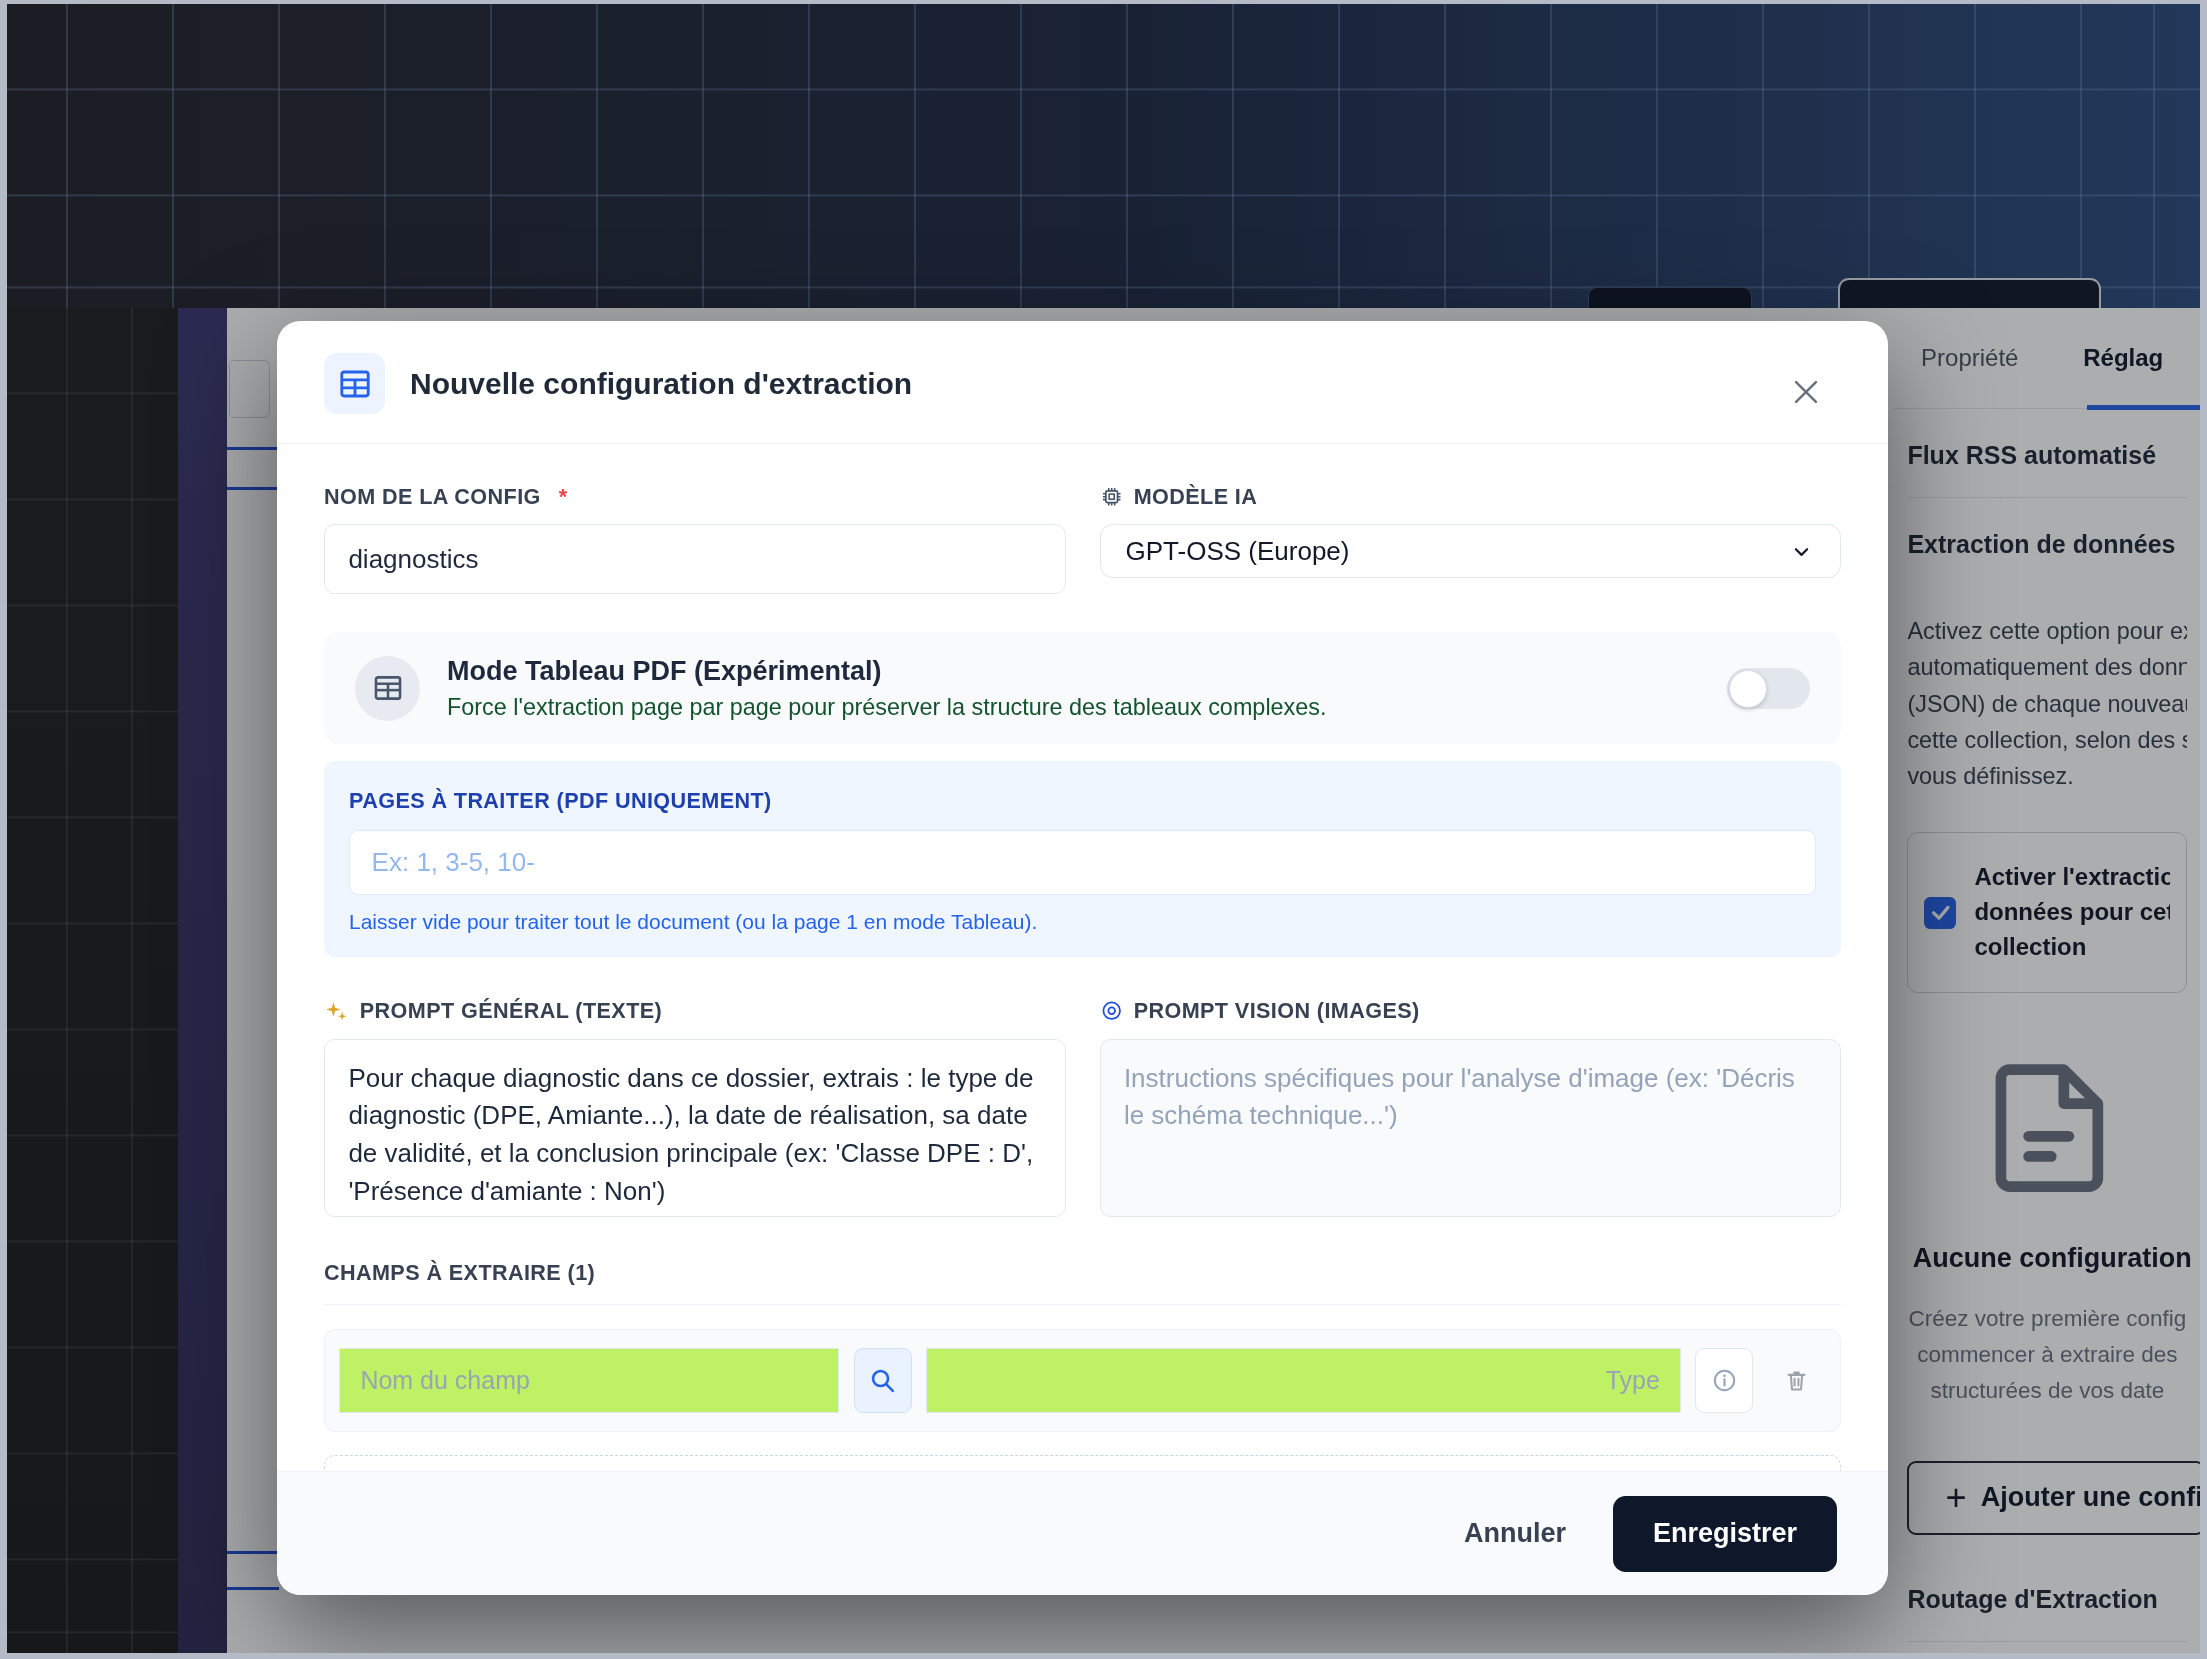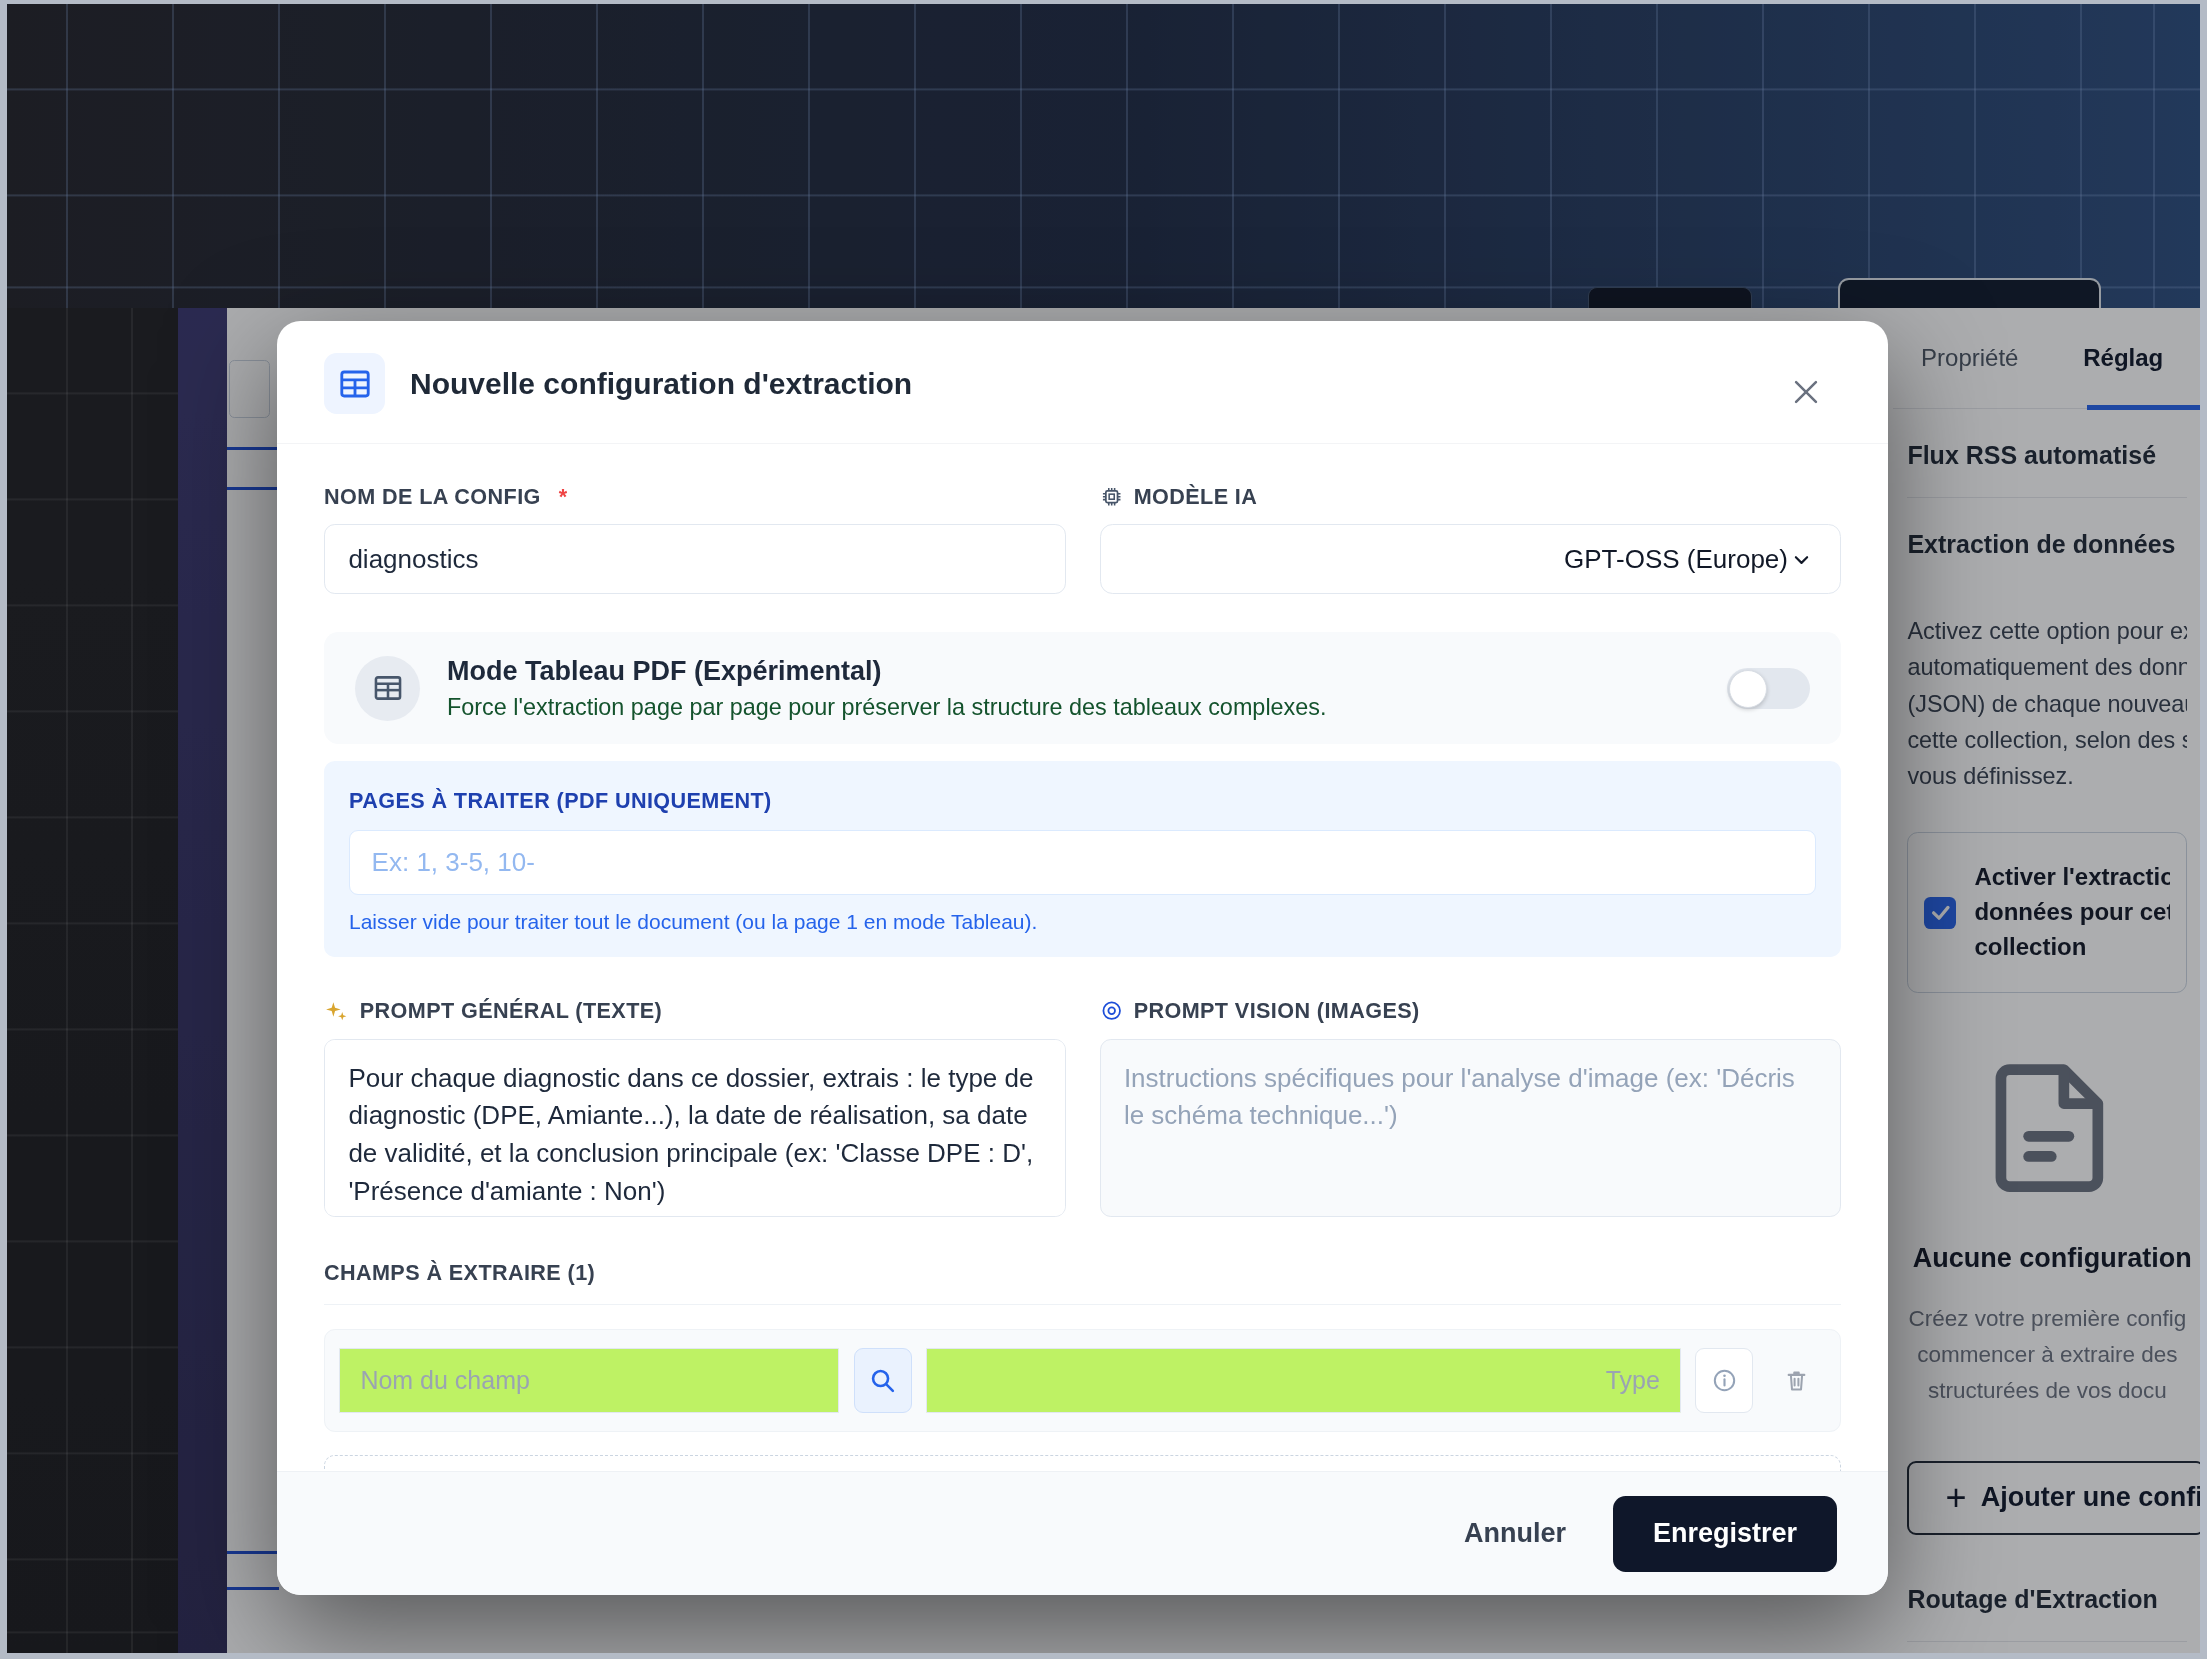--- a/index.html
+++ b/index.html
@@ -62,22 +62,22 @@
   .m-header { display:flex; align-items:center; gap:25px; padding:32px 47px 29px; border-bottom:0.9px solid #f3f4f6; }
   .hdr-iconbox { width:61px; height:61px; background:#eef4ff; border-radius:12.6px; display:flex; align-items:center; justify-content:center; flex:none; }
   .m-title { font-size:30px; font-weight:600; color:#1f2937; }
   .m-close { position:absolute; right:58px; top:47px; background:none; border:none; cursor:pointer; padding:7.2px; }
   .m-body { padding:40px 47px 0; }
   .grid2 { display:grid; grid-template-columns:1fr 1fr; column-gap:34px; }
   .f-label { font-size:21.6px; font-weight:700; color:#374151; letter-spacing:0.4px; display:flex; align-items:center; gap:10.8px; }
   .req { color:#ef4444; margin-left:7.2px; }
   .text-input { margin-top:14.4px; width:100%; height:70px; border:1.8px solid #e2e8f0; border-radius:10.8px; padding:0 23.4px;
     font-size:26px; color:#1e293b; font-family:inherit; background:#fff; outline:none; }
-  .select { margin-top:14.4px; width:100%; height:70px; border:1.8px solid #e2e8f0; border-radius:12.6px; padding:0 25px;
-    font-size:26px; color:#111827; display:flex; align-items:center; justify-content:flex-end; cursor:pointer; background:#fff; }
+  .select { margin-top:14.4px; width:100%; height:54px; border:1.8px solid #e2e8f0; border-radius:12.6px; padding:0 25px;
+    font-size:26px; color:#111827; display:flex; align-items:center; justify-content:space-between; cursor:pointer; background:#fff; }
   .mode-card { margin-top:38px; background:#f8fafc; border-radius:14.4px; padding:23.4px 31px; display:flex; align-items:center; gap:27px; }
   .mode-circ { width:65px; height:65px; border-radius:50%; background:#e7ebf1; display:flex; align-items:center; justify-content:center; flex:none; }
   .mode-txt { flex:1; }
   .mode-title { font-size:27px; font-weight:600; color:#1e293b; }
   .mode-desc { margin-top:7.2px; font-size:23.4px; color:#14532d; }
   .toggle { width:83px; height:41px; background:#e2e7ee; border-radius:21px; position:relative; flex:none; cursor:pointer; }
   .knob { position:absolute; left:1.8px; top:1.8px; width:38px; height:38px; background:#fff; border-radius:50%;
     border:0.9px solid #d8dde4; box-shadow:0 1.8px 4.5px rgba(0,0,0,.18); }
   .pages-card { margin-top:17px; background:#eff6ff; border-radius:10.8px; padding:27px 25px 23.4px; }
   .pages-label { font-size:21.6px; font-weight:700; color:#1e40af; letter-spacing:0.4px; }
@@ -159,21 +159,21 @@
       <svg class="doc-icon" width="151" height="151" viewBox="0 0 24 24">
         <path d="M6 2.8 h8.6 L20 8.2 V20 a1.4 1.4 0 0 1 -1.4 1.4 H6 A1.4 1.4 0 0 1 4.6 20 V4.2 A1.4 1.4 0 0 1 6 2.8 Z" fill="none" stroke="#6b7280" stroke-width="1.7" stroke-linejoin="round"></path>
         <path d="M14.6 2.8 V8.2 H20" fill="none" stroke="#6b7280" stroke-width="1.7" stroke-linejoin="round"></path>
         <line x1="9" y1="13.4" x2="15.4" y2="13.4" stroke="#6b7280" stroke-width="1.7" stroke-linecap="round"></line>
         <line x1="9" y1="16.6" x2="12.6" y2="16.6" stroke="#6b7280" stroke-width="1.7" stroke-linecap="round"></line>
       </svg>
       <div class="empty-title">Aucune configuration d'</div>
       <div class="empty-desc">
         <div>Créez votre première config</div>
         <div>commencer à extraire des</div>
-        <div>structurées de vos docu</div>
+        <div>structurées de vos date</div>
       </div>
       <button class="add-config">
         <span class="plus-glyph">+</span>
         <span>Ajouter une confi</span>
       </button>
       <div class="p-sec2 first">Routage d'Extraction</div>
       <div class="p-sec2">Integration_Email</div>
     </div>
   </div>
 

